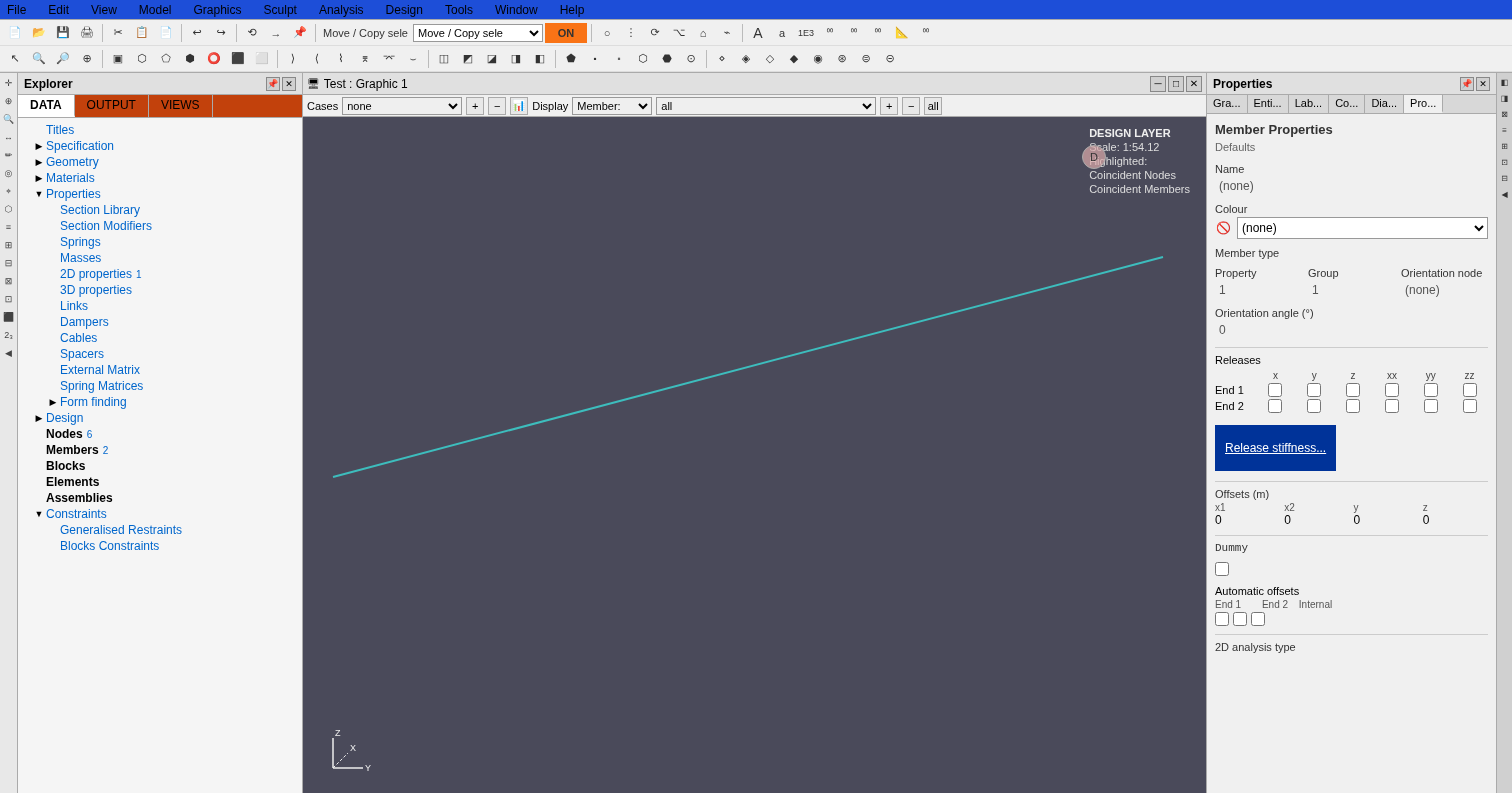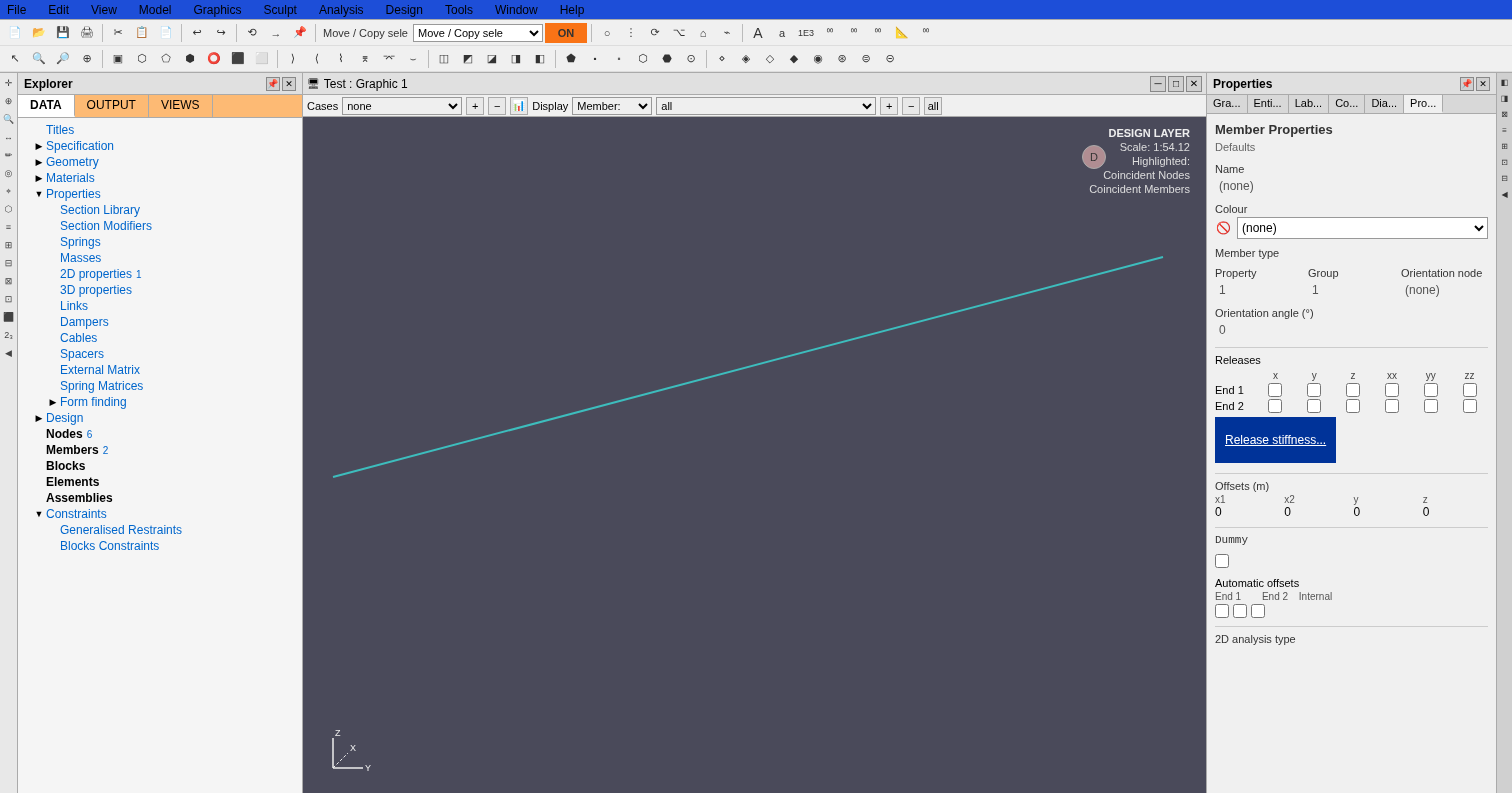--- a/index.html
+++ b/index.html
@@ -55,21 +55,21 @@
     }
     .explorer-header {
       background: #e0e0e0; padding: 3px 6px; display: flex; align-items: center;
       justify-content: space-between; border-bottom: 1px solid #aaa; height: 22px;
     }
     .explorer-title { font-size: 12px; font-weight: bold; }
     .explorer-header-btns { display: flex; gap: 2px; }
     .explorer-header-btn { width: 14px; height: 14px; font-size: 9px; border: 1px solid #888; background: #d0d0d0; cursor: pointer; display: flex; align-items: center; justify-content: center; }
 
     .explorer-tabs {
-      display: flex; border-bottom: 1px solid #aaa; background: #fdba74;
+      display: flex; border-bottom: 1px solid #aaa; background: #c2410c;
     }
     .explorer-tab {
       padding: 3px 12px; font-size: 12px; cursor: pointer; border-right: 1px solid #aaa;
     }
     .explorer-tab.active { background: white; font-weight: bold; border-bottom: 2px solid white; }
 
     .explorer-tree {
       overflow-y: auto; flex: 1; padding: 4px 0;
     }
     .tree-item {
@@ -107,21 +107,21 @@
     }
     .vp-label { font-size: 11px; }
     .vp-select { height: 18px; font-size: 11px; border: 1px solid #999; }
     .vp-btn { font-size: 11px; cursor: pointer; width: 18px; height: 18px; border: 1px solid #aaa; background: #e8e8e8; display: flex; align-items: center; justify-content: center; }
 
     .viewport-canvas {
       flex: 1; background: #4a4a5a; position: relative; overflow: hidden;
     }
     .design-layer-info {
       position: absolute; top: 10px; right: 16px; background: transparent;
-      font-size: 11px; color: #ddd; text-align: right;
+      font-size: 11px; color: #ddd;
     }
     .design-layer-info div { margin-bottom: 2px; }
     .design-layer-info .dl-title { font-weight: bold; color: #eee; }
 
     
     .beam-line {
       position: absolute; top: 0; left: 0; width: 100%; height: 100%; pointer-events: none;
     }
 
     
@@ -161,21 +161,21 @@
     }
     .prop-select {
       width: 100%; height: 22px; border: 1px solid #999; font-size: 12px; background: white; padding: 0 2px;
     }
 
     .colour-row { display: flex; align-items: center; gap: 4px; }
     .colour-icon { width: 18px; height: 18px; display: flex; align-items: center; justify-content: center; }
     .colour-select { flex: 1; height: 22px; border: 1px solid #999; font-size: 12px; background: white; }
 
     
-    .releases-section { }
+    .releases-section { margin-bottom: 8px; }
     .releases-label { font-size: 11px; margin-bottom: 4px; }
     .releases-grid { display: grid; grid-template-columns: 40px repeat(6, 1fr); gap: 2px; align-items: center; }
     .releases-col-header { font-size: 10px; text-align: center; color: #444; }
     .releases-row-label { font-size: 11px; }
     .releases-cb { width: 14px; height: 14px; margin: 0 auto; display: block; }
 
     .release-stiffness-btn {
       background: #003399; color: white; border: none; padding: 16px 10px;
       font-size: 12px; cursor: pointer; margin: 4px 0; text-decoration: underline;
     }

